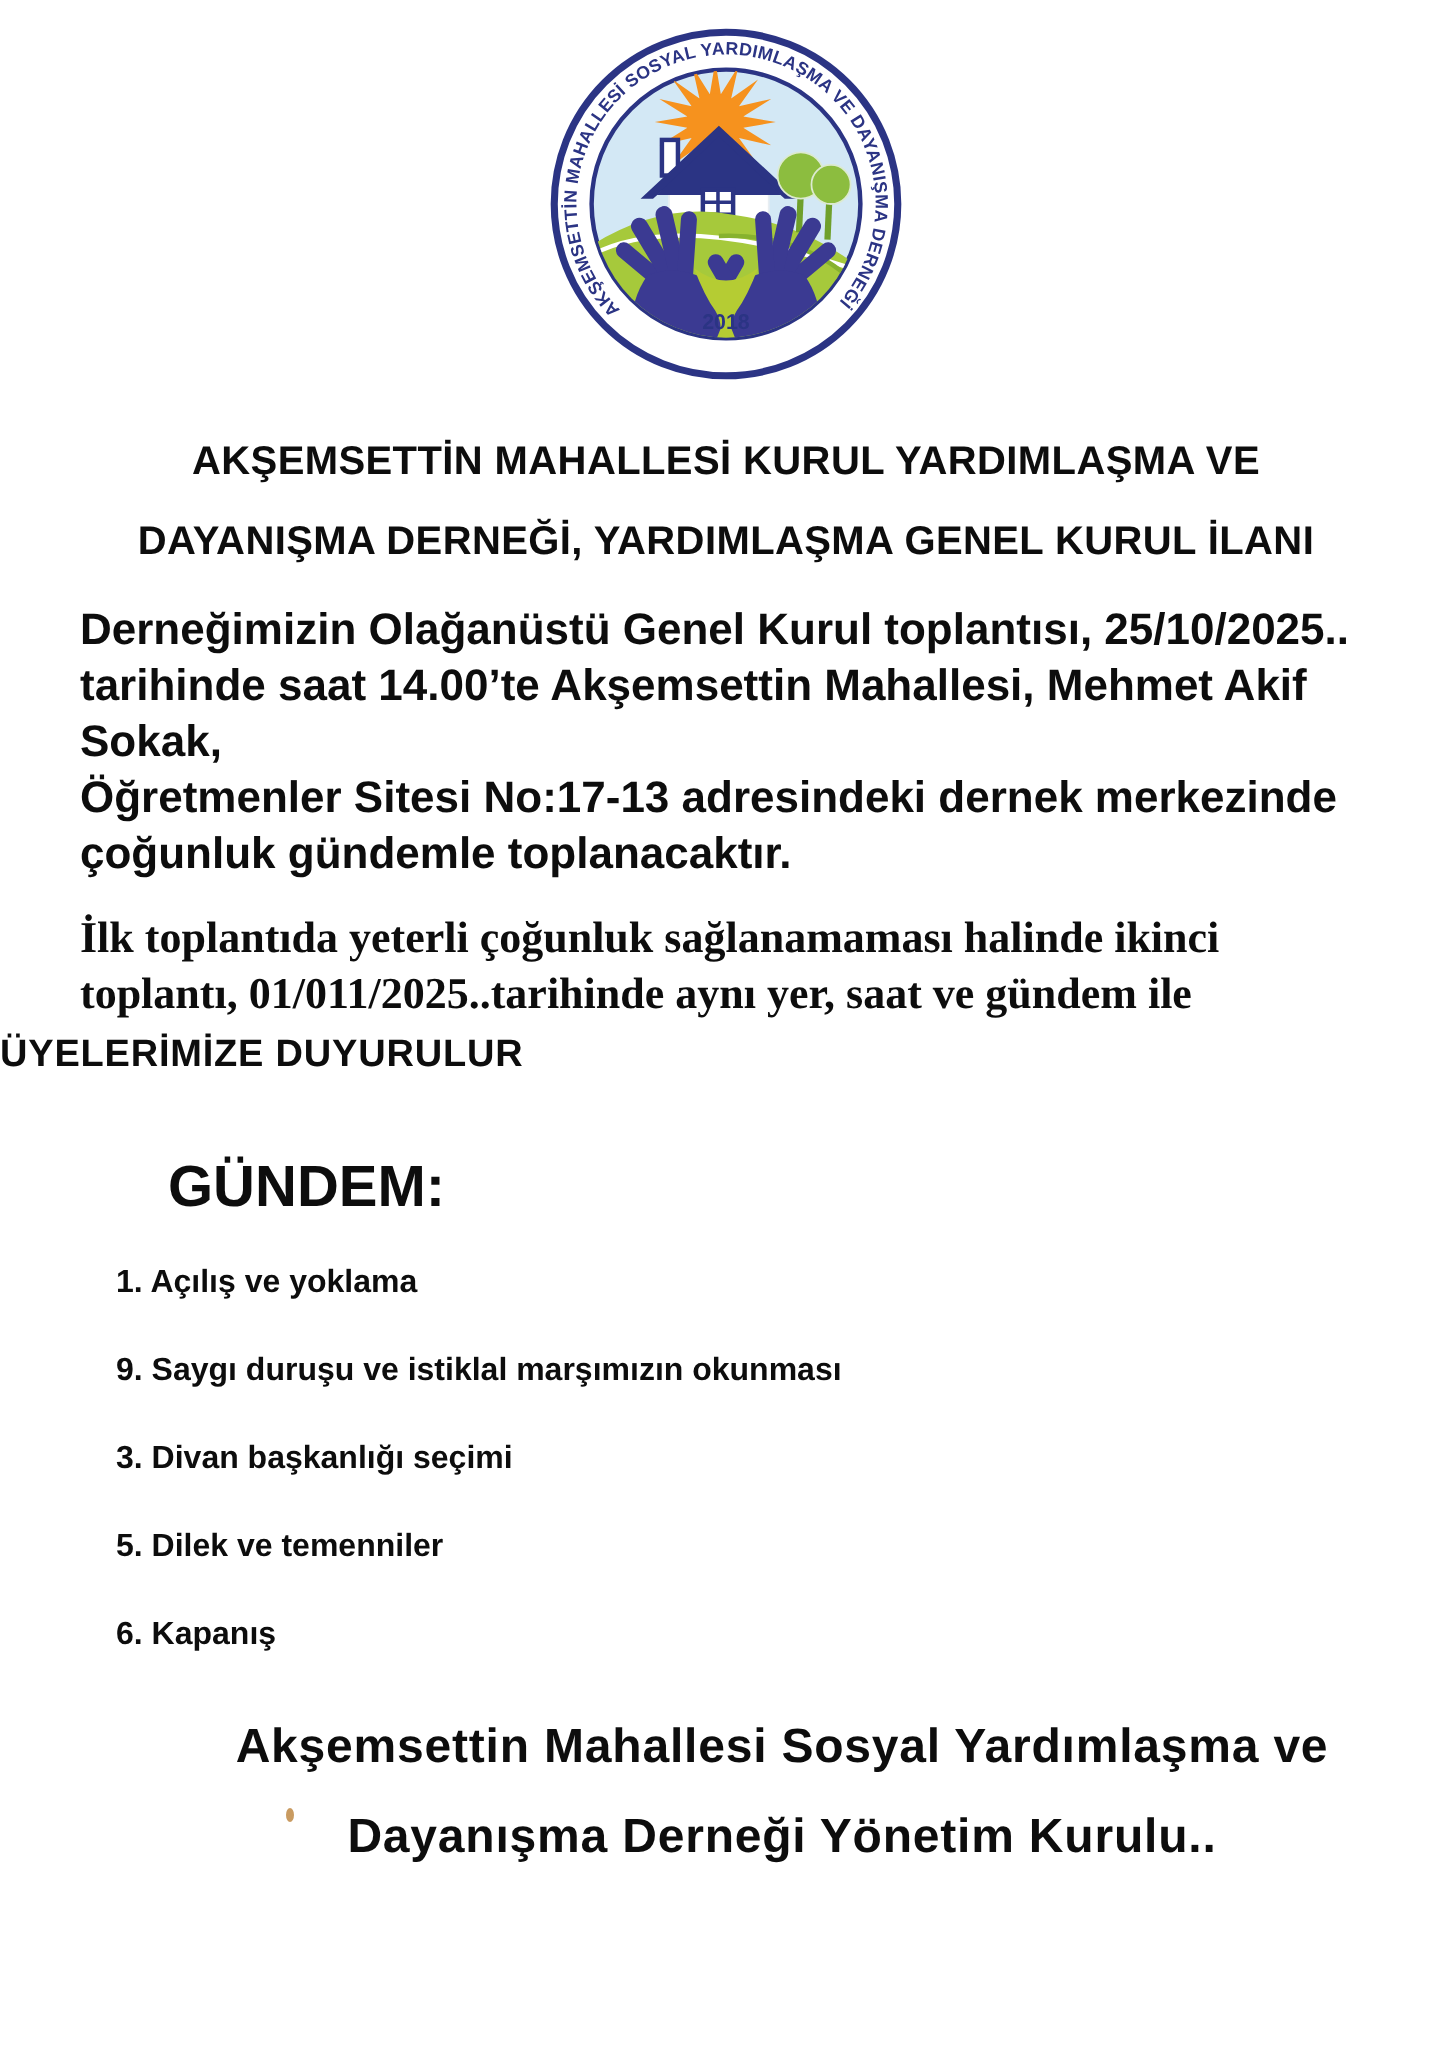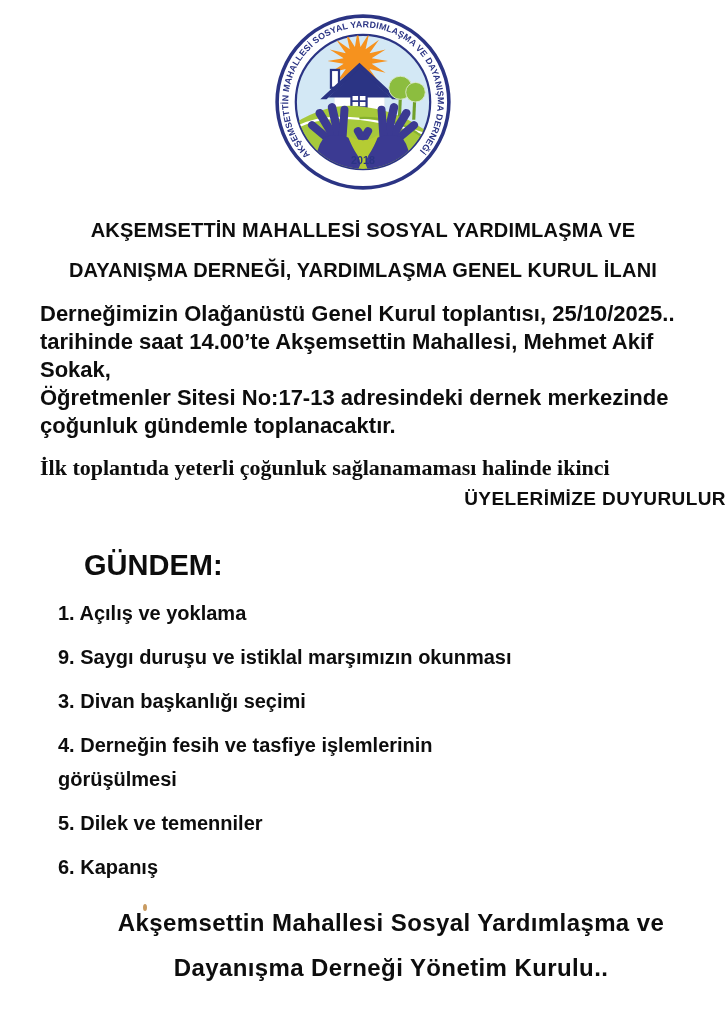--- a/index.html
+++ b/index.html
@@ -24,32 +24,32 @@
     letter-spacing:0.2px;
   }
   .para {
     margin:10px 36px 0 40px;
     font-size:22px;
     line-height:28px;
   }
   .para.second { margin-top:14px;font-family:Liberation Serif, serif; }
   .announce {
     margin-top:4px;
-    text-align:right;
+    text-align:left;
     font-size:19px;
     line-height:26px;
     letter-spacing:0.4px;
   }
   .gundem {
     margin:36px 0 0 84px;
     font-size:29px;
     line-height:34px;
   }
   .agenda { margin:14px 40px 0 58px; }
-  .agenda-item { font-size:20px; line-height:34px; margin-top:10px; }
+  .agenda-item { font-size:16px; line-height:34px; margin-top:10px; }
   .agenda-item:first-child { margin-top:0; }
   .signature {
     margin:16px 0 0 56px;
     text-align:center;
     font-size:24px;
     line-height:45px;
     letter-spacing:0.4px;
   }
   .stray-mark {
     position:absolute;
@@ -131,52 +131,49 @@
         </g>
 
         <path d="M 82,136 Q 100,150 118,136 Q 112,152 106,160 Q 103,165 103,170 L 111,190 L 89,190 L 97,170 Q 97,165 94,160 Q 88,152 82,136 Z" fill="#b5cc33"></path>
       </g>
 
       <text x="100" y="170" text-anchor="middle" font-size="12" font-weight="bold" fill="#2b3484">2018</text>
     </svg>
   </div>
 
   <div class="doc-title">
-    <div>AKŞEMSETTİN MAHALLESİ SOSYAL YARDIMLAŞMA VE</div>
+    <div>AKŞEMSETTİN MAHALLESİ KURUL YARDIMLAŞMA VE</div>
     <div>DAYANIŞMA DERNEĞİ, YARDIMLAŞMA GENEL KURUL İLANI</div>
   </div>
 
   <div class="para">
     <div>Derneğimizin Olağanüstü Genel Kurul toplantısı, 25/10/2025..</div>
     <div>tarihinde saat 14.00’te Akşemsettin Mahallesi, Mehmet Akif Sokak,</div>
     <div>Öğretmenler Sitesi No:17-13 adresindeki dernek merkezinde</div>
     <div>çoğunluk gündemle toplanacaktır.</div>
   </div>
 
   <div class="para second">
     <div>İlk toplantıda yeterli çoğunluk sağlanamaması halinde ikinci</div>
+    <div>toplantı, 01/011/2025..tarihinde aynı yer, saat ve gündem ile</div>
   </div>
 
   <div class="announce">ÜYELERİMİZE DUYURULUR</div>
 
   <div class="gundem">GÜNDEM:</div>
 
   <div class="agenda">
     <div class="agenda-item">
       <div>1. Açılış ve yoklama</div>
     </div>
     <div class="agenda-item">
       <div>9. Saygı duruşu ve istiklal marşımızın okunması</div>
     </div>
     <div class="agenda-item">
       <div>3. Divan başkanlığı seçimi</div>
-    </div>
-    <div class="agenda-item">
-      <div>4. Derneğin fesih ve tasfiye işlemlerinin</div>
-      <div>görüşülmesi</div>
     </div>
     <div class="agenda-item">
       <div>5. Dilek ve temenniler</div>
     </div>
     <div class="agenda-item">
       <div>6. Kapanış</div>
     </div>
   </div>
 
   <div class="stray-mark"></div>

